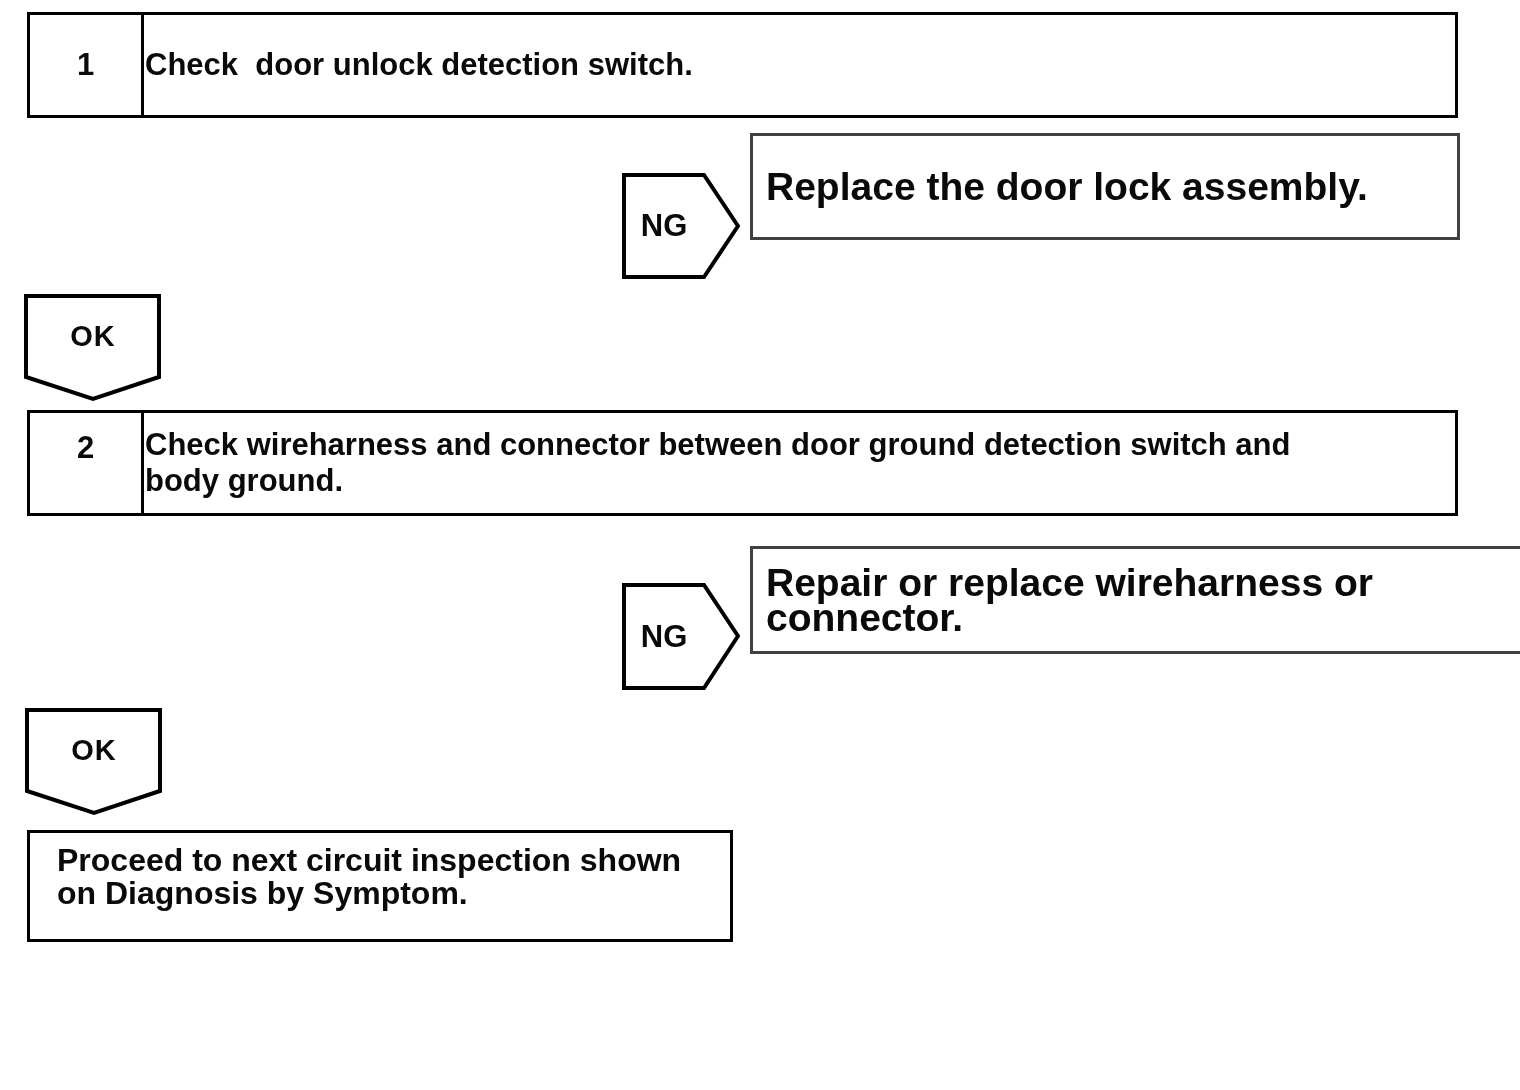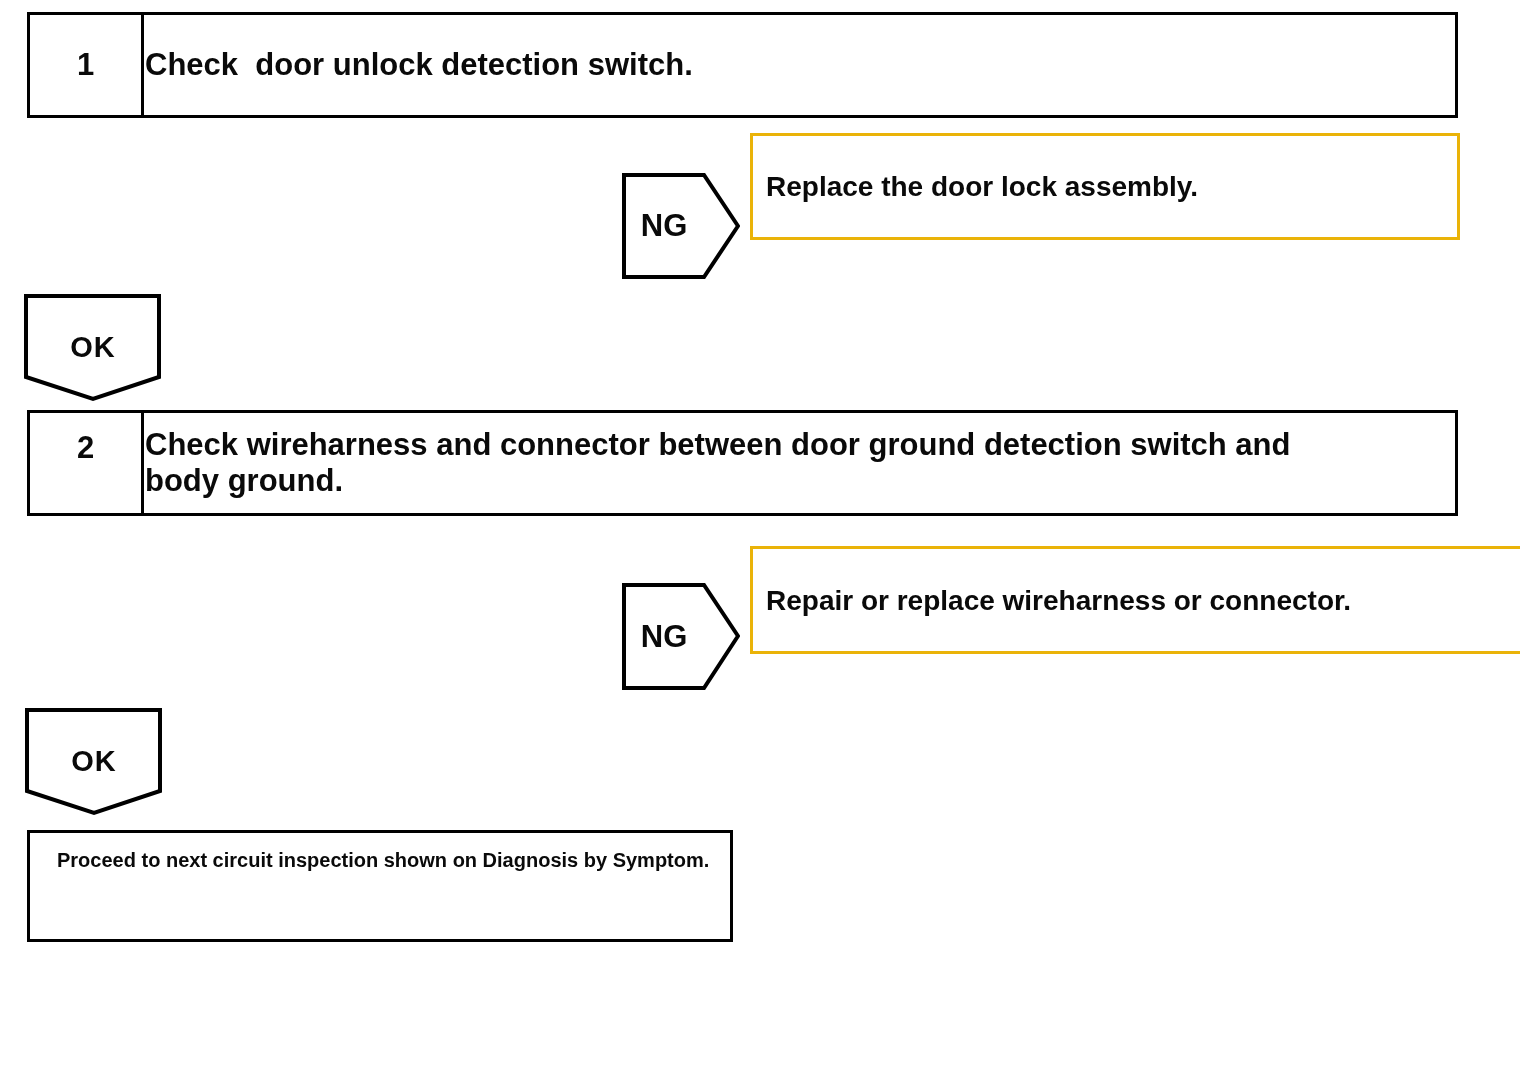--- a/index.html
+++ b/index.html
@@ -50,56 +50,56 @@
     white-space: pre-wrap;
   }
   .step-text > span {
     display: block;
     max-width: 1185px;
     white-space: pre-wrap;
   }
 
   
   .result-box {
-    border: 3px solid #eab308;
+    border: 3px solid #404040;
     display: flex;
     align-items: center;
     padding-left: 13px;
-    font-size: 28px;
+    font-size: 39px;
     line-height: 35px;
     background: #fff;
   }
 
   
   .pent { display: block; }
   .pent-wrap { position: absolute; margin-top: 36px; }
   .pent-label {
     position: absolute;
     display: flex;
     justify-content: center;
     align-items: center;
     font-weight: 700;
   }
   .ng-label {
     left: 0; top: 0;
     width: 84px; height: 100%;
     font-size: 31px;
   }
   .ok-label {
-    left: 0; top: 11px;
+    left: 0; top: 0;
     width: 100%; height: 84px;
     font-size: 29px;
     letter-spacing: 1px;
   }
 
   
   .terminal-box {
     border: 3px solid #000;
     padding: 11px 20px 0 27px;
-    font-size: 20px;
+    font-size: 32px;
     line-height: 33px;
     background: #fff;
   }
 </style>
 </head>
 <body>
 
 <div class="canvas">
 
   <div class="abs step-box" style="left:27px; top:12px; width:1431px; height:106px;">

